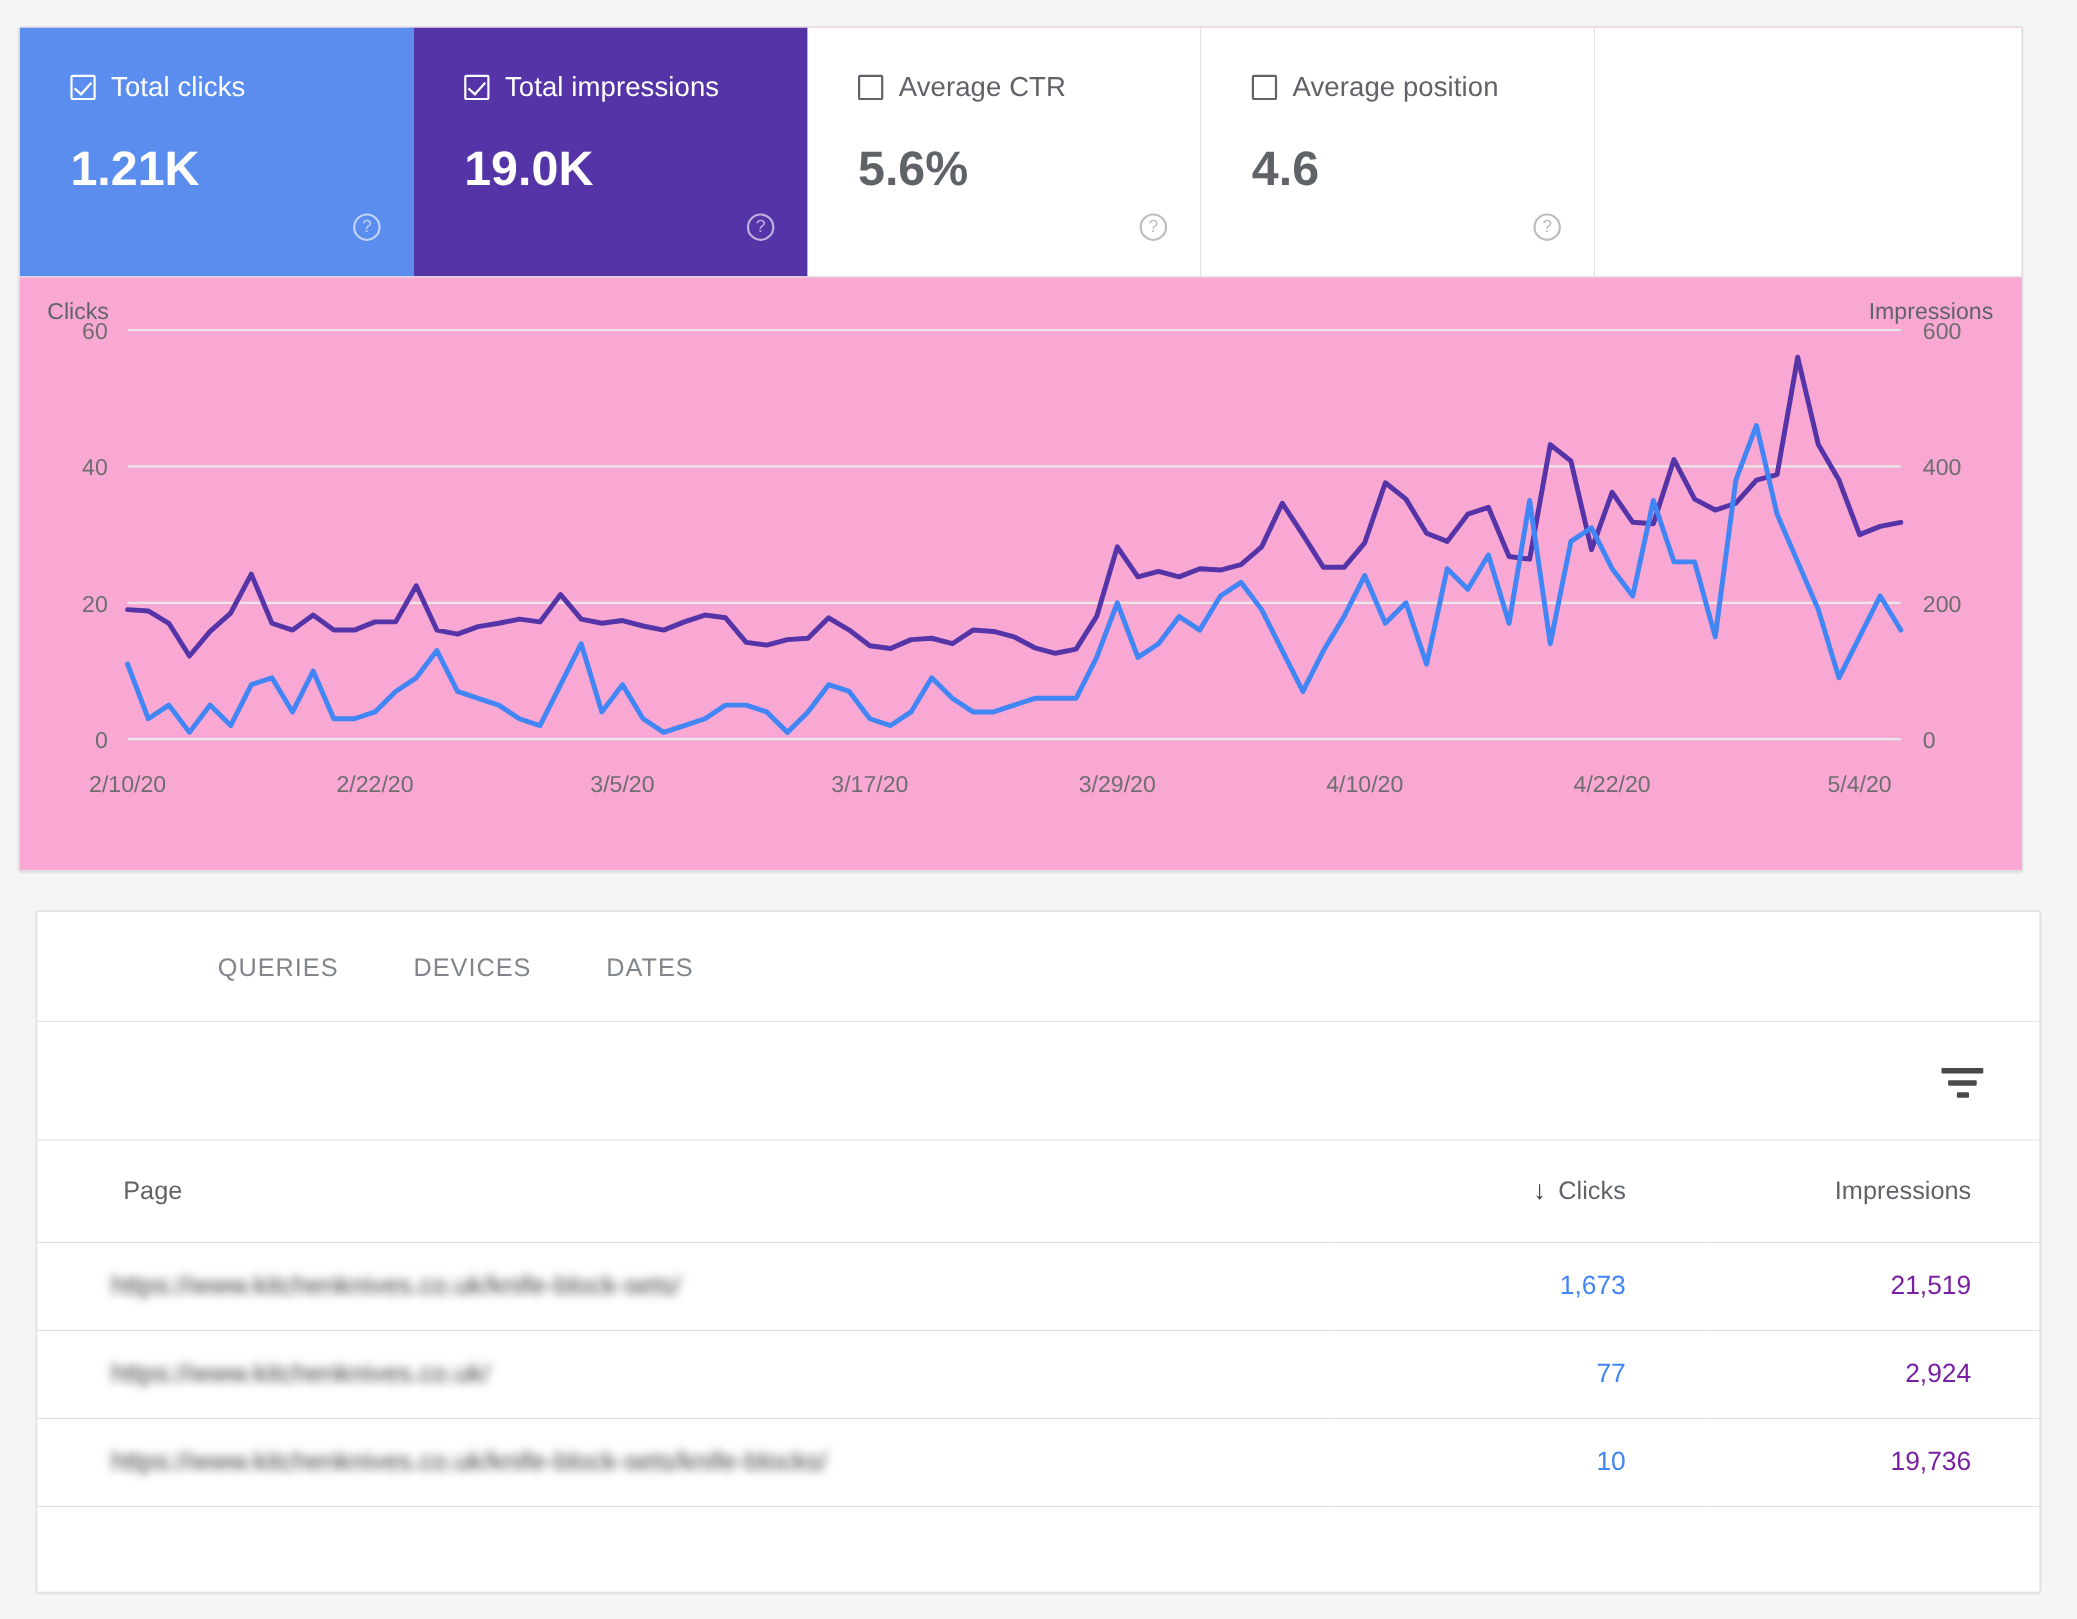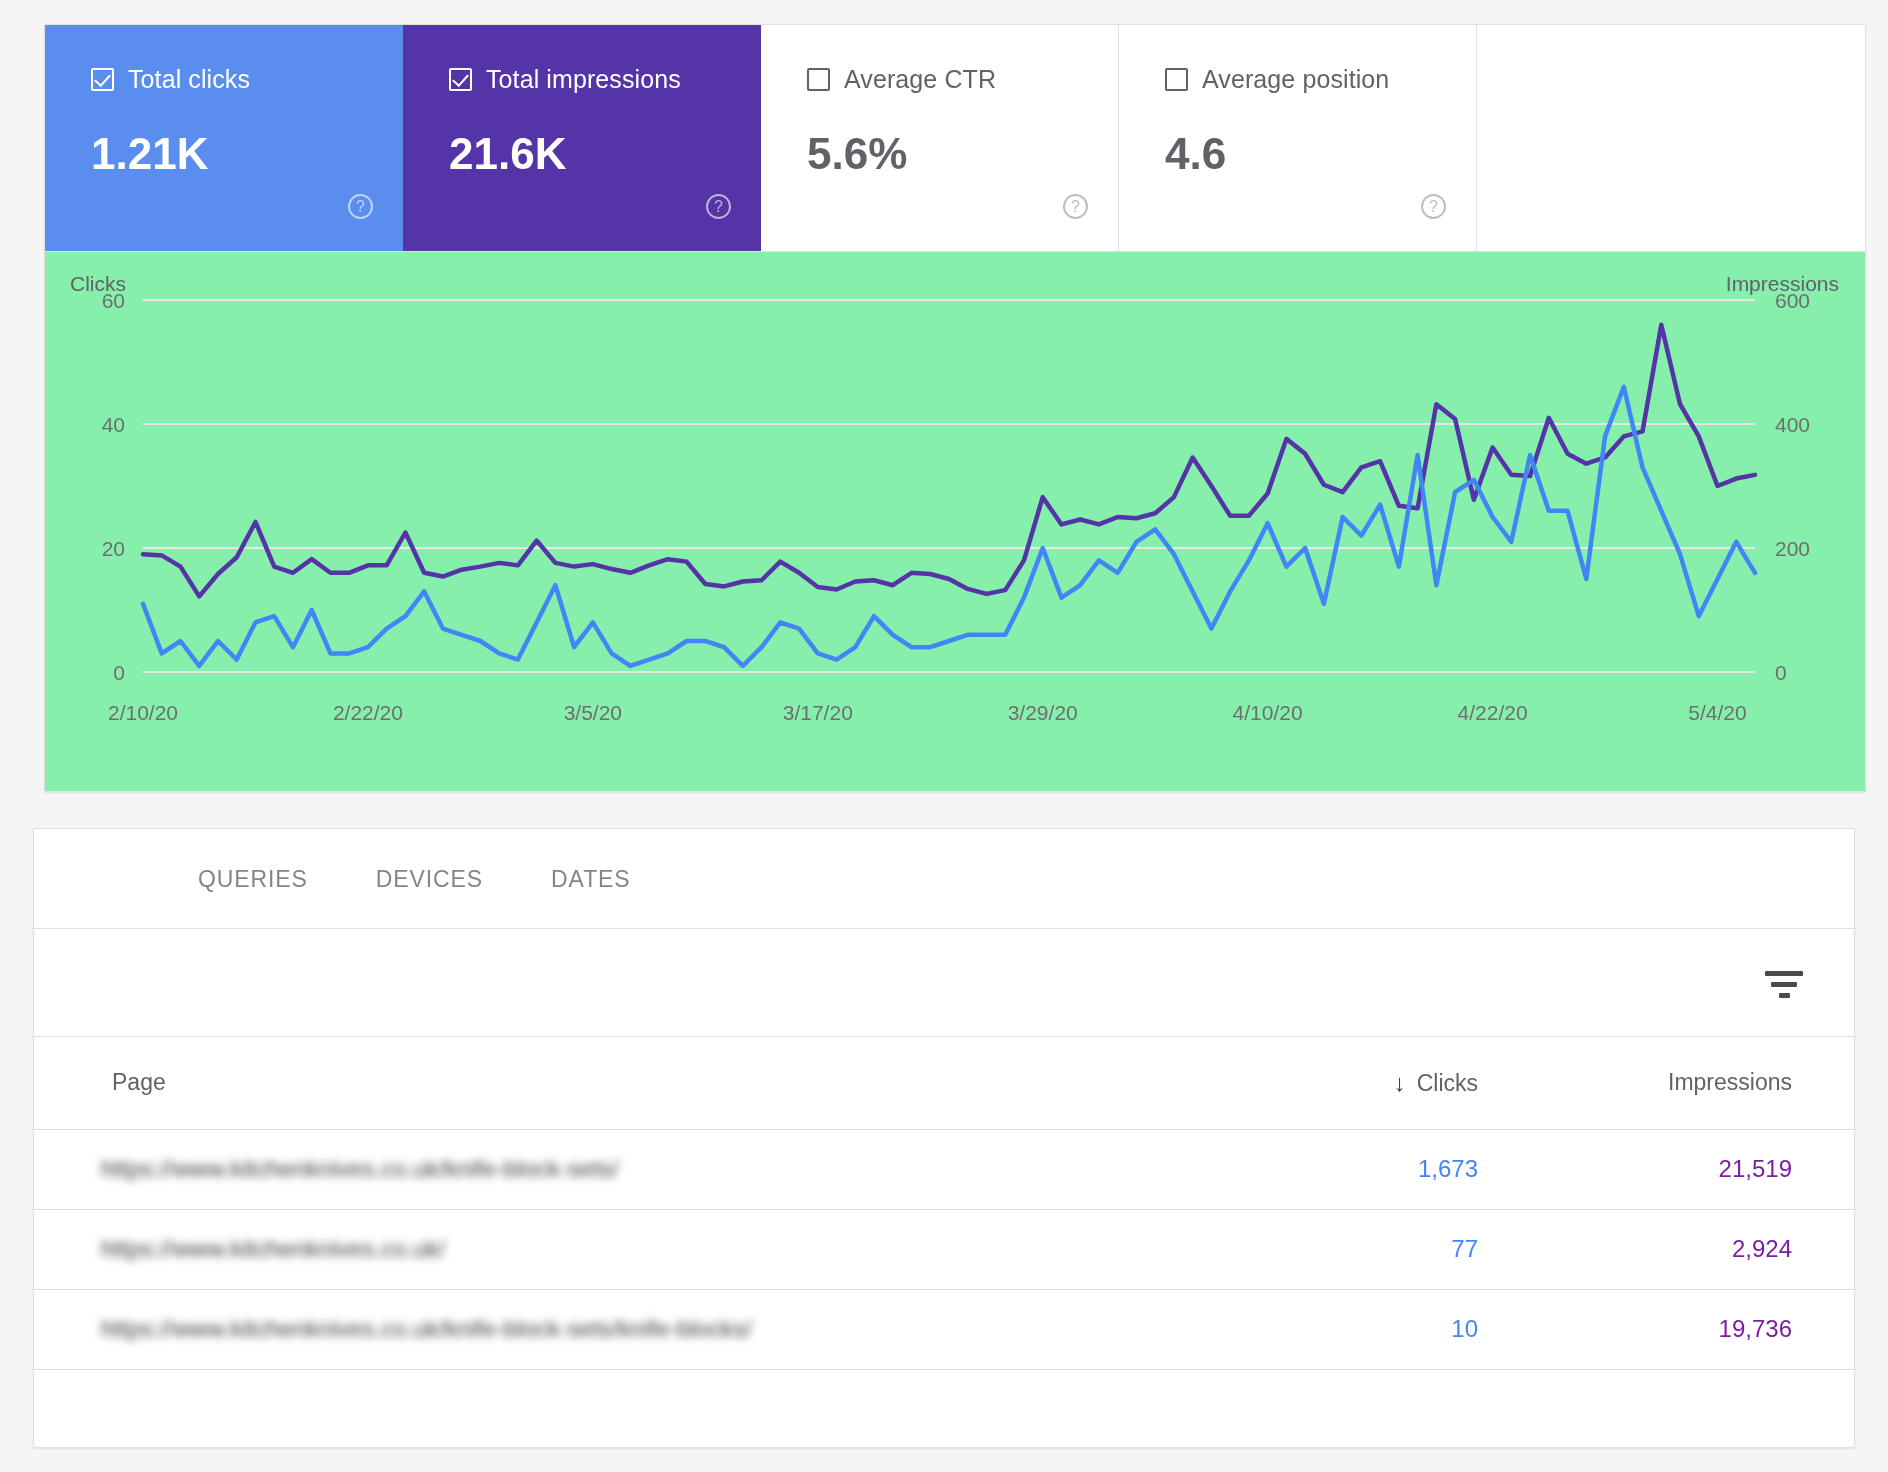--- a/index.html
+++ b/index.html
@@ -8,23 +8,23 @@
     width: 1888px; height: 1472px;
     background: #f5f5f5;
     font-family: "Liberation Sans", sans-serif;
     overflow: hidden;
   }
   .page { width: 1888px; height: 1472px; position: relative; background: #f5f5f5; padding: 0; }
 
   
   .perf-card {
     position: absolute;
-    left: 44px; top: 24px;
+    left: 17px; top: 24px;
     width: 1822px; height: 768px;
-    background: #86efac;
+    background: #f9a8d4;
     border: 1px solid #e0e0e0;
     border-radius: 2px;
     box-shadow: 0 1px 2px rgba(60,64,67,0.12);
     overflow: hidden;
   }
 
   .metrics-row {
     display: flex;
     height: 227px;
     border-bottom: 1px solid #e0e0e0;
@@ -206,21 +206,21 @@
         </div>
         <div class="metric-value">1.21K</div>
         <span class="help-icon">?</span>
       </div>
 
       <div class="metric selected-impressions">
         <div class="metric-head">
           <span class="checkbox checked"></span>
           <span class="metric-label">Total impressions</span>
         </div>
-        <div class="metric-value">21.6K</div>
+        <div class="metric-value">19.0K</div>
         <span class="help-icon">?</span>
       </div>
 
       <div class="metric">
         <div class="metric-head">
           <span class="checkbox"></span>
           <span class="metric-label">Average CTR</span>
         </div>
         <div class="metric-value">5.6%</div>
         <span class="help-icon">?</span>

